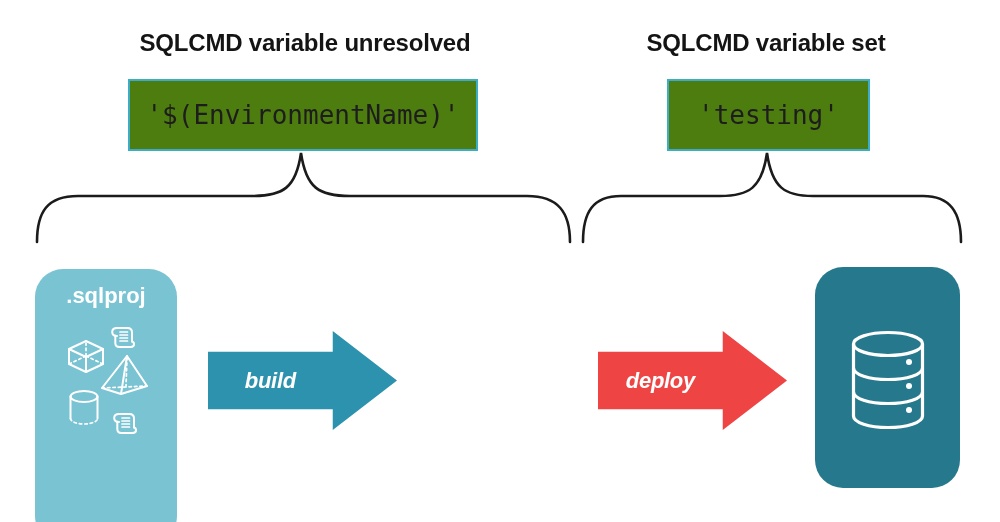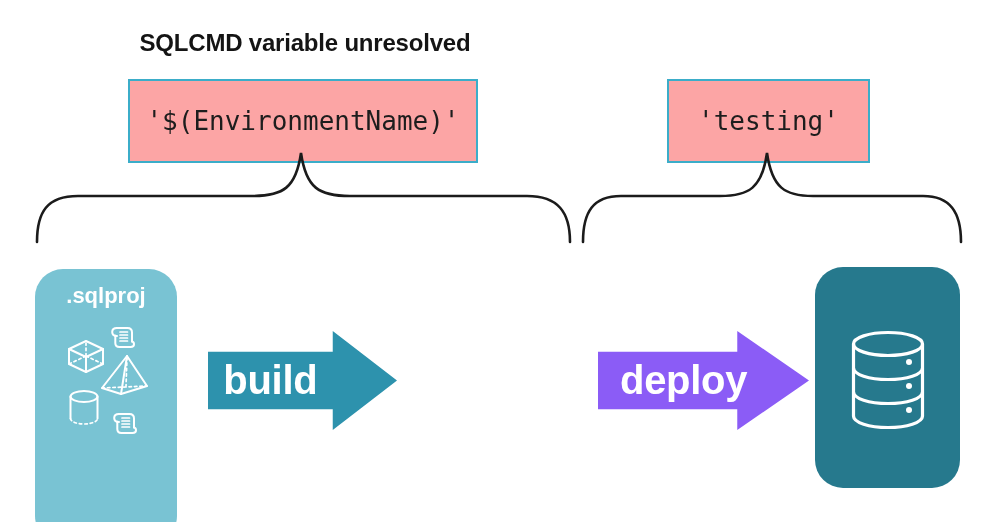--- a/index.html
+++ b/index.html
@@ -7,21 +7,21 @@
     position:relative;width:1000px;height:522px;background:#ffffff;
     font-family:"Liberation Sans",sans-serif;overflow:hidden;
   }
   .heading{
     position:absolute;top:29px;font-size:24px;font-weight:bold;color:#141414;
     text-align:center;letter-spacing:-0.2px;
   }
   .heading.left{left:35px;width:540px;}
   .heading.right{left:583px;width:366px;}
   .code-box{
-    position:absolute;top:79px;height:84px;background:#fca5a5;
+    position:absolute;top:79px;height:72px;background:#4d7c0f;
     border:2.5px solid #3badc9;box-sizing:border-box;
     display:flex;align-items:center;justify-content:center;
   }
   .code-box.left{left:128px;width:350px;}
   .code-box.right{left:667px;width:203px;}
   .code-box code{
     font-family:"DejaVu Sans Mono","Liberation Mono",monospace;
     font-size:26px;color:#1d1d1d;white-space:pre;
   }
   .braces{position:absolute;left:0;top:0;pointer-events:none;}
@@ -44,29 +44,30 @@
   .db-icon circle{fill:#ffffff;stroke:none;}
   .arrow{
     position:absolute;top:331px;width:189px;height:99px;
     clip-path:polygon(0 21%,66% 21%,66% 0%,100% 50%,66% 100%,66% 79%,0 79%);
     display:flex;align-items:center;
   }
   .arrow.build{left:208px;}
   .arrow.deploy{left:598px;}
   .arrow-label{
     display:block;width:66%;text-align:center;
-    font-size:40px;font-weight:bold;color:#ffffff;letter-spacing:-0.3px;
+    font-size:22px;font-weight:bold;color:#ffffff;letter-spacing:-0.3px;font-style:italic;
   }
 </style>
 </head>
 <body>
 
 <div class="canvas">
 
   <div class="heading left">SQLCMD variable unresolved</div>
+  <div class="heading right">SQLCMD variable set</div>
 
   <div class="code-box left" style="border-color: rgb(59, 173, 201);">
     <code>'$(EnvironmentName)'</code>
   </div>
   <div class="code-box right" style="border-color: rgb(59, 173, 201);">
     <code>'testing'</code>
   </div>
 
   <svg class="braces" width="1000" height="522" viewBox="0 0 1000 522">
     <path d="M37 242 C37 212 47 196 78 196 L252 196 C283 196 296 188 301 153
@@ -109,21 +110,21 @@
 
       <use href="#scroll-glyph" transform="translate(60,97)"></use>
     </svg>
   </div>
 
   <div class="arrow build" style="background: rgb(45, 146, 173);">
     <span class="arrow-label">build</span>
   </div>
 
 
-  <div class="arrow deploy" style="background: #8b5cf6; padding-left: 22px;">
+  <div class="arrow deploy" style="background: #ef4444;">
     <span class="arrow-label">deploy</span>
   </div>
 
   <div class="card" style="left: 815px; top: 267px; width: 145px; height: 221px; background: rgb(38, 121, 141);">
     <svg class="card-icon db-icon" style="left:35px;top:63px;" width="76" height="100" viewBox="0 0 76 100">
       <ellipse cx="38" cy="14" rx="34.5" ry="11.5"></ellipse>
       <path d="M3.5 14 V86 M72.5 14 V86"></path>
       <path d="M3.5 38 C3.5 44.5 19 49.5 38 49.5 C57 49.5 72.5 44.5 72.5 38"></path>
       <path d="M3.5 62 C3.5 68.5 19 73.5 38 73.5 C57 73.5 72.5 68.5 72.5 62"></path>
       <path d="M3.5 86 C3.5 92.5 19 97.5 38 97.5 C57 97.5 72.5 92.5 72.5 86"></path>

